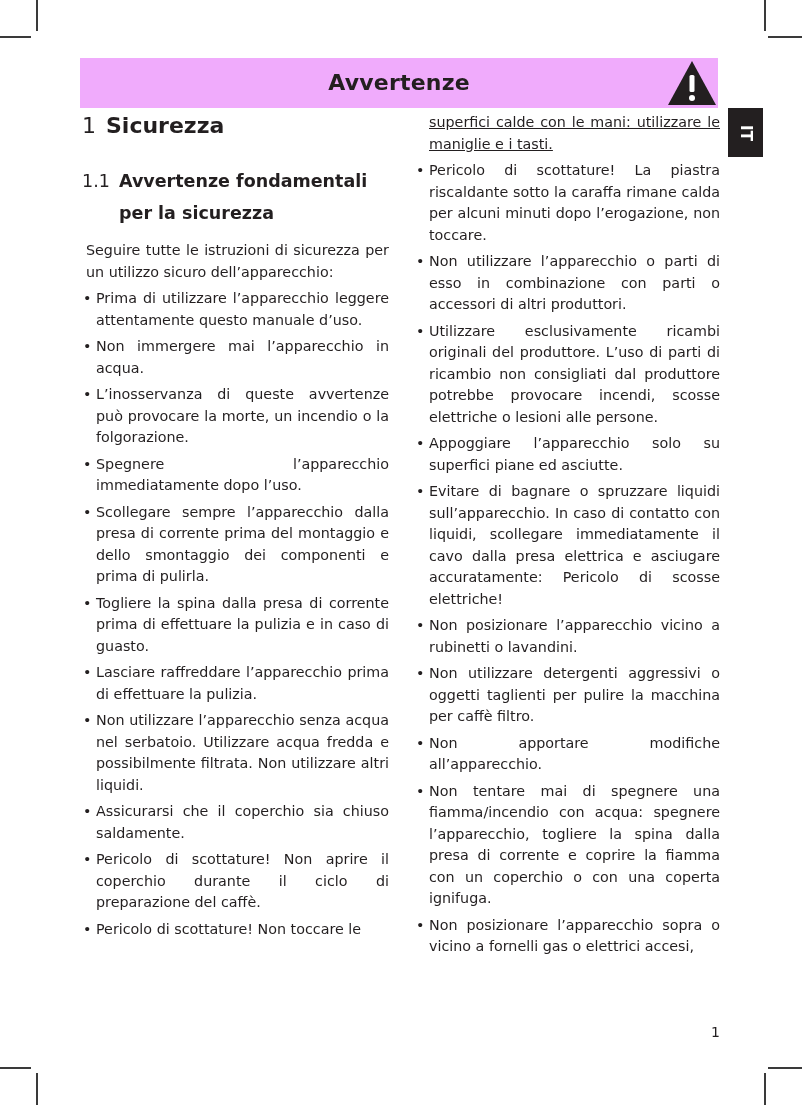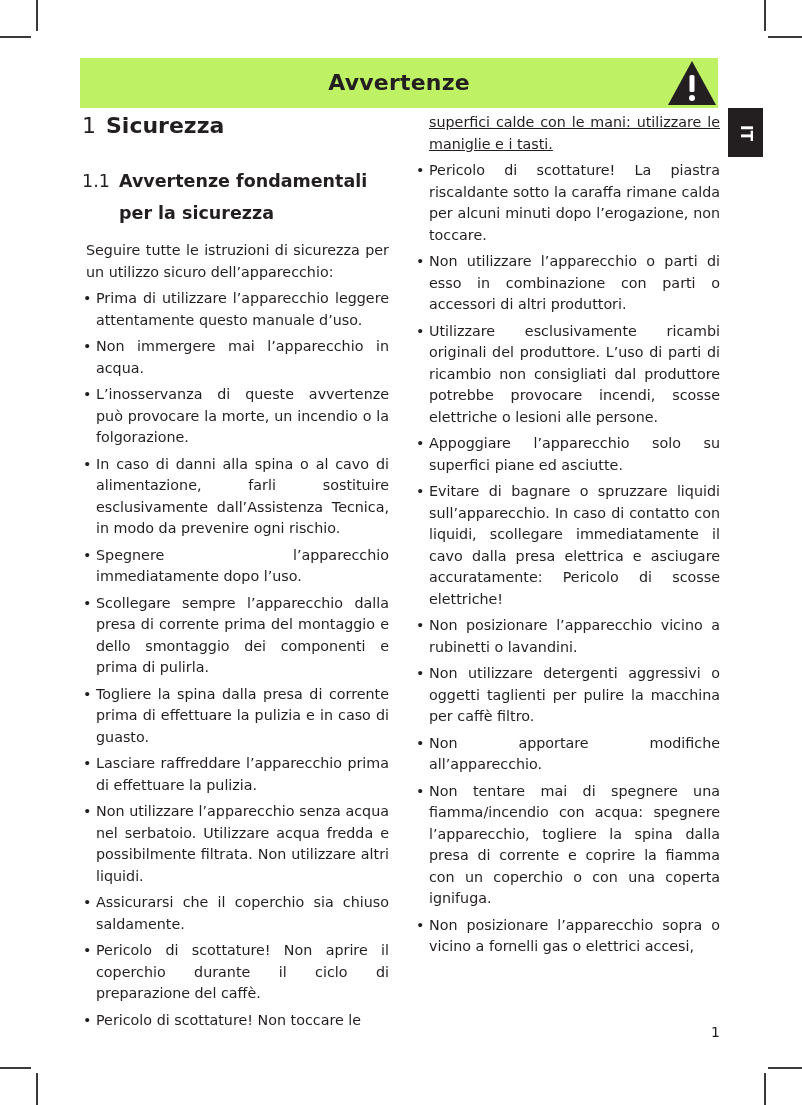--- a/index.html
+++ b/index.html
@@ -7,21 +7,21 @@
     width:802px; height:1105px; position:relative; overflow:hidden;
     background:#ffffff; color:#231f20;
     font-family:"DejaVu Sans", sans-serif;
   }
   .crop { position:absolute; background:#3a3a3a; }
   .crop.v { width:1.5px; }
   .crop.h { height:1.5px; }
 
   .header-bar {
     position:absolute; left:80px; top:58px; width:638px; height:50px;
-    background:#bef264;
+    background:#f0abfc;
   }
   .header-title {
     position:absolute; left:0; right:0; top:12px; text-align:center;
     font-size:22px; font-weight:bold; letter-spacing:0.2px; color:#231f20;
   }
   .warning-icon { position:absolute; left:667px; top:60px; width:50px; height:46px; }
 
   .lang-tab {
     position:absolute; left:728px; top:108px; width:35px; height:49px;
     background:#231f20;
@@ -85,21 +85,20 @@
 </div>
 
 <div class="col left">
   <h1 class="sec"><span class="num">1</span><span>Sicurezza</span></h1>
   <h2 class="sub"><span class="num">1.1</span><span>Avvertenze fondamentali per la sicurezza</span></h2>
   <p class="intro">Seguire tutte le istruzioni di sicurezza per un utilizzo sicuro dell’apparecchio:</p>
   <ul class="bullets">
     <li>Prima di utilizzare l’apparecchio leggere attentamente questo manuale d’uso.</li>
     <li>Non immergere mai l’apparecchio in acqua.</li>
     <li>L’inosservanza di queste avvertenze può provocare la morte, un incendio o la folgorazione.</li>
-    <li>In caso di danni alla spina o al cavo di alimentazione, farli sostituire esclusivamente dall’Assistenza Tecnica, in modo da prevenire ogni rischio.</li>
     <li>Spegnere l’apparecchio immediatamente dopo l’uso.</li>
     <li>Scollegare sempre l’apparecchio dalla presa di corrente prima del montaggio e dello smontaggio dei componenti e prima di pulirla.</li>
     <li>Togliere la spina dalla presa di corrente prima di effettuare la pulizia e in caso di guasto.</li>
     <li>Lasciare raffreddare l’apparecchio prima di effettuare la pulizia.</li>
     <li>Non utilizzare l’apparecchio senza acqua nel serbatoio. Utilizzare acqua fredda e possibilmente filtrata. Non utilizzare altri liquidi.</li>
     <li>Assicurarsi che il coperchio sia chiuso saldamente.</li>
     <li>Pericolo di scottature! Non aprire il coperchio durante il ciclo di preparazione del caffè.</li>
     <li>Pericolo di scottature! Non toccare le</li>
   </ul>
 </div>

